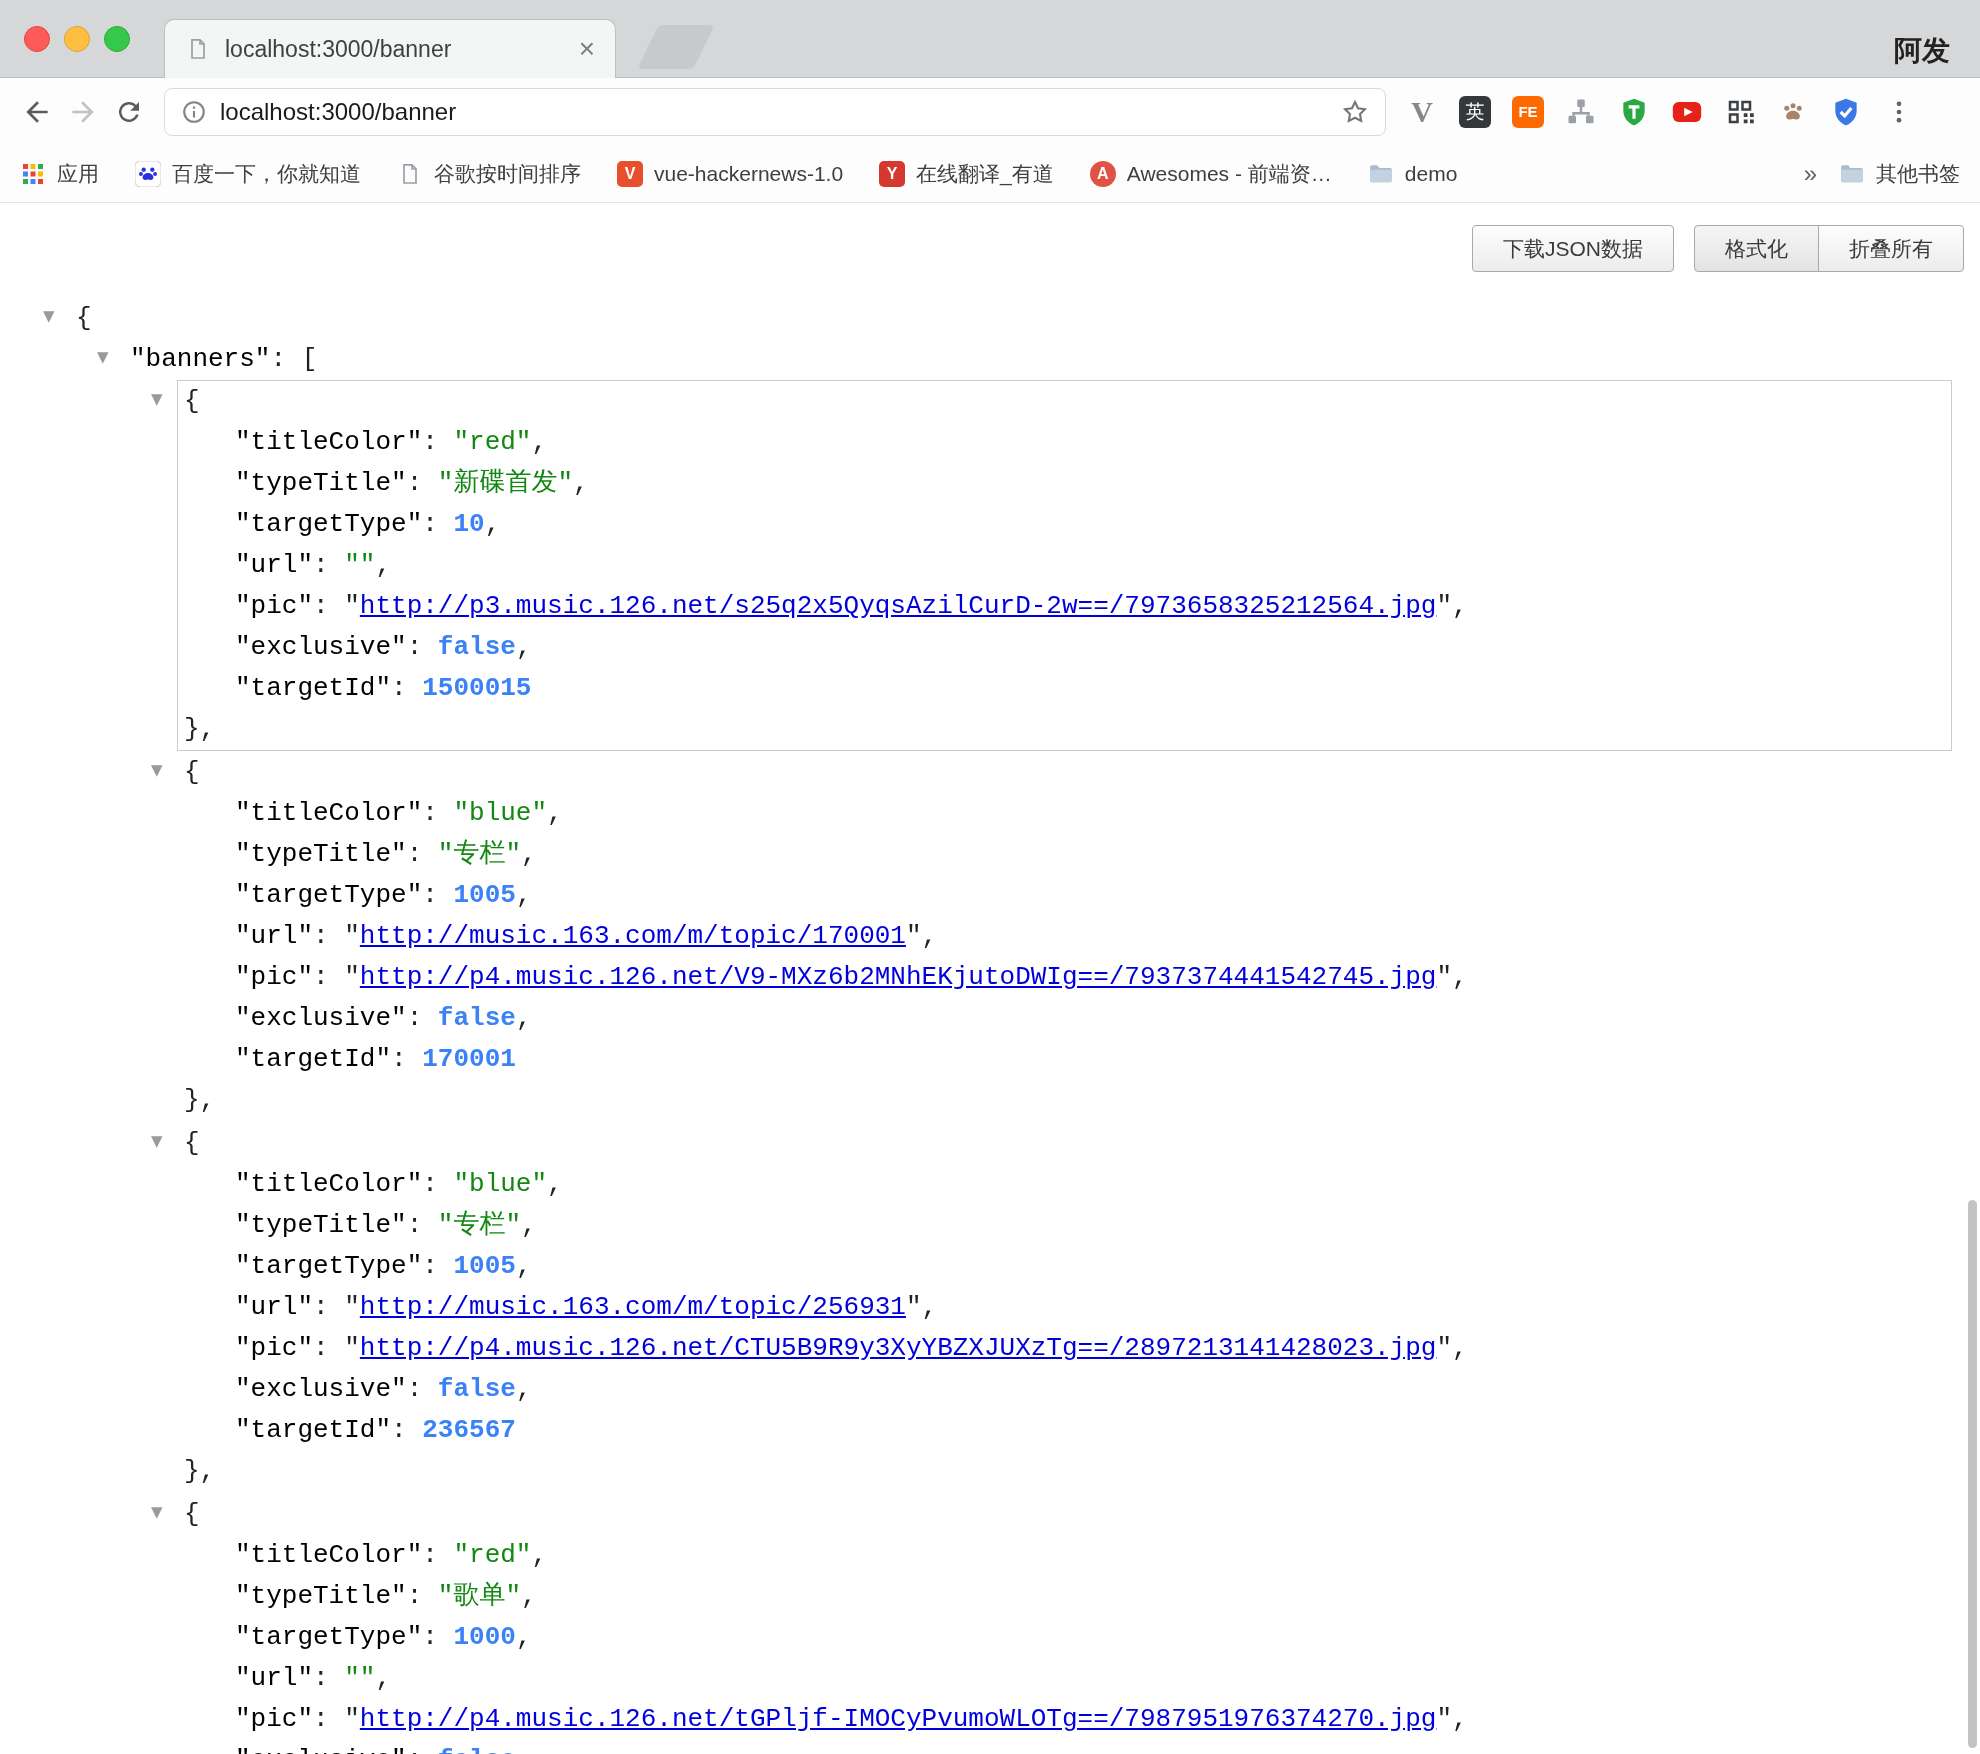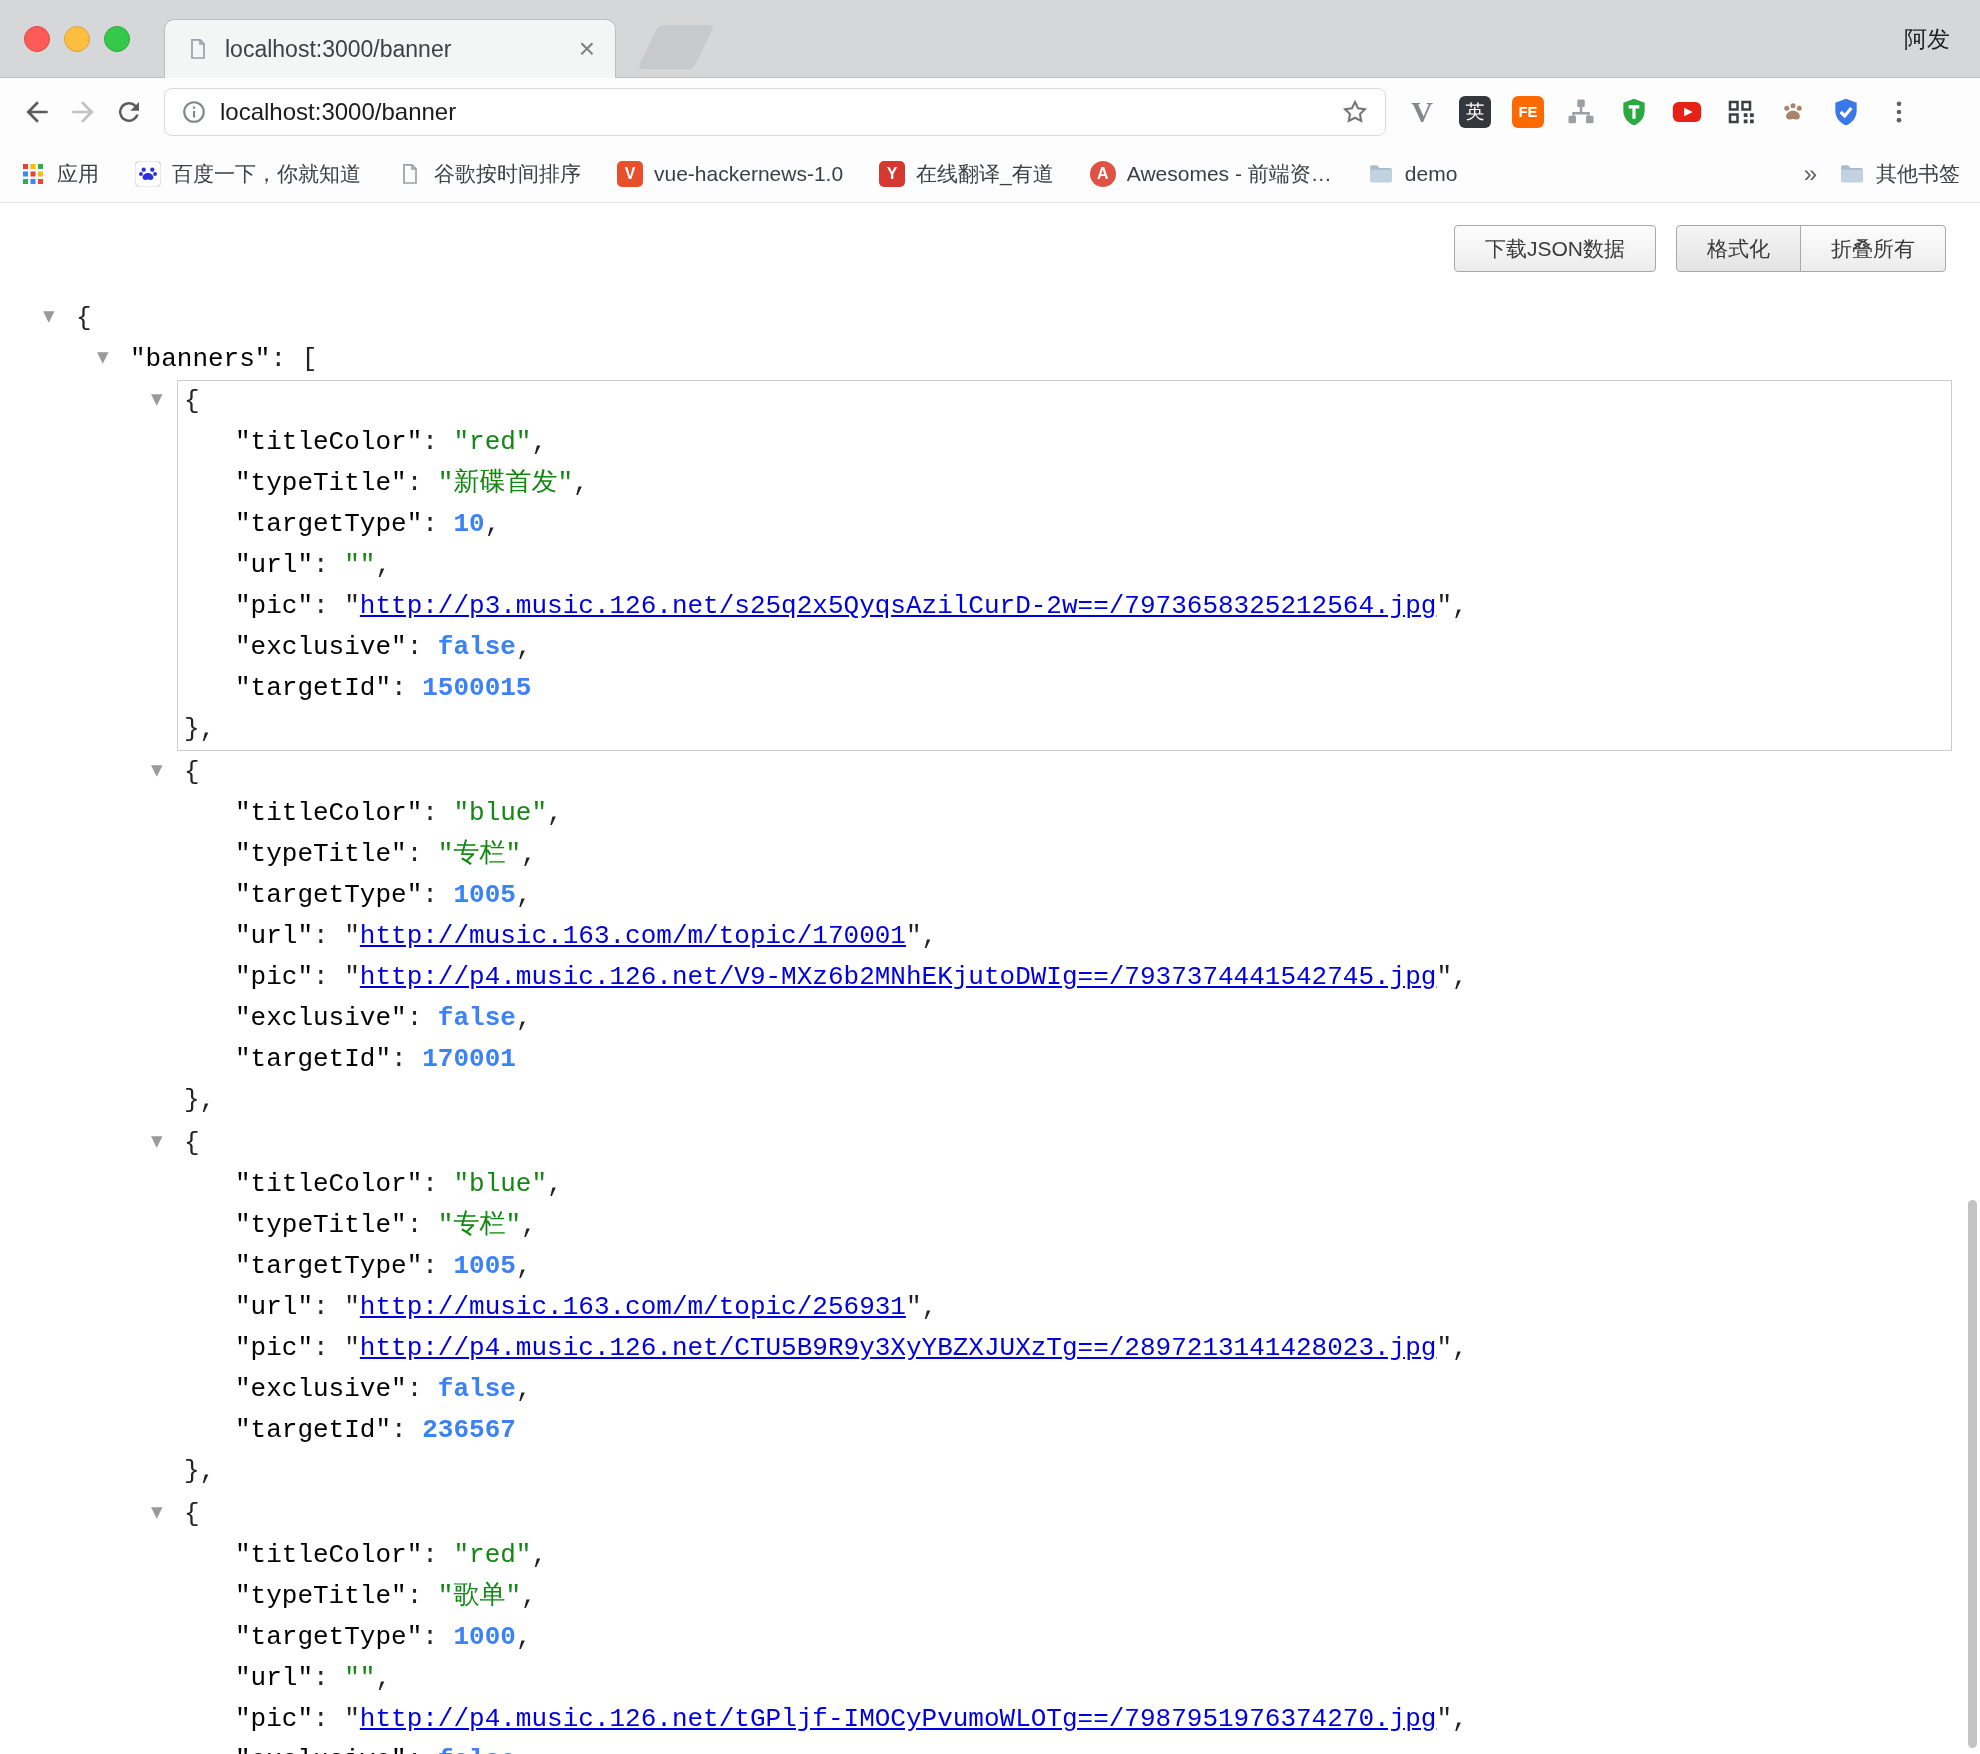--- a/index.html
+++ b/index.html
@@ -13,21 +13,21 @@
   .light.red    { background:#fc5b57; border:1px solid #e2453e; }
   .light.yellow { background:#fdbe41; border:1px solid #e0a233; }
   .light.green  { background:#35c84a; border:1px solid #2aa83a; }
   .tab { position:absolute; left:164px; bottom:-1px; width:452px; height:59px;
     background:#f4f5f5; border:1px solid #bcbec0; border-bottom:none;
     border-radius:10px 10px 0 0; display:flex; align-items:center; padding:0 20px; z-index:2; }
   .tab-title { font-size:23px; color:#3f4043; margin-left:14px; flex:1; white-space:nowrap; overflow:hidden; }
   .tab-close { font-size:28px; color:#7e7e7e; margin-left:10px; line-height:1; }
   .newtab-stub { position:absolute; left:648px; bottom:8px; width:56px; height:44px;
     background:#c7cacd; border-radius:5px; transform:skewX(-26deg); }
-  .profile-name { position:absolute; right:30px; top:24px; font-size:23px; color:#222; }
+  .profile-name { position:absolute; right:30px; top:32px; font-size:28px; color:#222;font-weight:bold; }
 
   
   .navbar { height:67px; background:#fdfdfd; display:flex; align-items:center; padding:0 14px; }
   .nav-btn { width:46px; height:46px; display:flex; align-items:center; justify-content:center; flex:0 0 auto; }
   .urlbar { width:1222px; height:48px; border:1px solid #d8dade; border-radius:8px; background:#fff;
     display:flex; align-items:center; padding:0 16px; margin-left:12px; flex:0 0 auto; }
   .url-text { font-size:24px; color:#1b1b1b; margin-left:13px; white-space:nowrap; overflow:hidden; flex:1; }
   .ext-area { display:flex; align-items:center; gap:17px; margin-left:18px; }
   .ext { width:36px; height:36px; display:flex; align-items:center; justify-content:center; flex:0 0 auto; }
   .vimium-glyph { font-size:30px; font-weight:bold; color:#84888c; font-family:"Liberation Serif", serif; }
@@ -44,21 +44,21 @@
   .glyph-sq { width:26px; height:26px; border-radius:5px; color:#fff; font-weight:bold; font-size:16px;
     display:flex; align-items:center; justify-content:center; }
   .vue-sq { background:#e8502d; }
   .youdao-sq { background:#d5382f; }
   .awesomes-sq { background:#e05244; border-radius:50%; }
   .bm-right { margin-left:auto; display:flex; align-items:center; gap:22px; }
   .chevrons { font-size:24px; color:#5f6368; }
 
   
   .content { position:relative; height:1551px; overflow:hidden; background:#fff; }
-  .json-toolbar { position:absolute; top:22px; right:34px; display:flex; z-index:5;justify-content:center; }
+  .json-toolbar { position:absolute; top:22px; right:16px; display:flex; z-index:5;justify-content:center; }
   .btn { height:47px; padding:0 30px; font-size:21px; color:#3a3a3a; font-family:inherit;
     background:linear-gradient(#fdfdfd,#ececec); border:1px solid #a9a9a9; border-radius:4px; }
   .btn-download { margin-right:20px; }
   .btn-group { display:flex; }
   .btn-group .btn:first-child { border-radius:4px 0 0 4px; background:linear-gradient(#f5f5f5,#e3e3e3);font-family:Liberation Serif, serif; }
   .btn-group .btn:last-child { border-radius:0 4px 4px 0; margin-left:-1px;font-family:Liberation Serif, serif; }
 
   .json-tree { padding-top:95px; font-family:"Liberation Mono","DejaVu Sans Mono",monospace;
     font-size:26px; color:#1a1a1a; }
   .jline { height:41px; line-height:41px; white-space:pre; }

